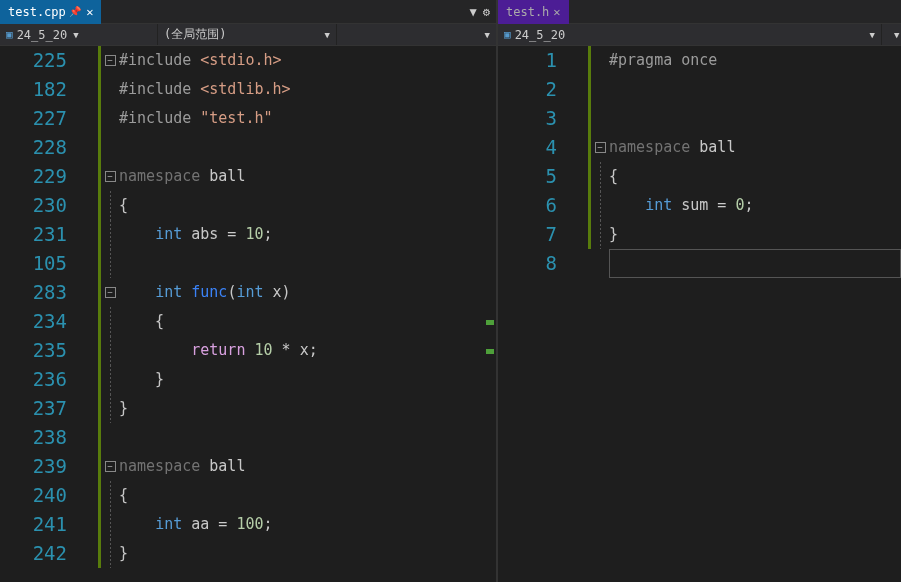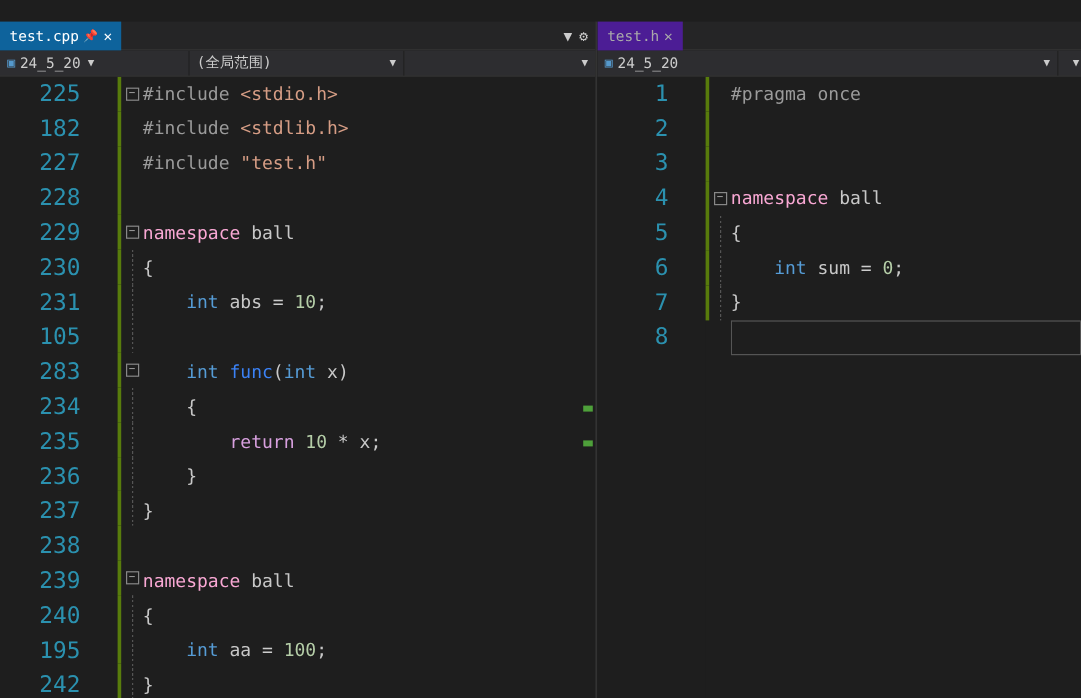--- a/index.html
+++ b/index.html
@@ -1,18 +1,18 @@
 <!DOCTYPE html>
 <html><head>
   <meta charset="utf-8">
   <style>
     * { margin: 0; padding: 0; box-sizing: border-box; }
     body { font-family: Consolas, monospace; background: #1e1e1e; color: #ccc; font-size: 16px; overflow: hidden; }
     .root { display: flex; width: 901px; height: 582px; }
-    .pane { display: flex; flex-direction: column; background: #1e1e1e; position: relative; margin-top: 18px; }
+    .pane { display: flex; flex-direction: column; background: #1e1e1e; position: relative; }
     .pane-left { width: 498px; border-right: 2px solid #333; }
     .pane-right { flex: 1; }
     .tab-bar { display: flex; align-items: center; background: #252526; height: 24px; border-bottom: 1px solid #333; position: relative; }
     .tab { display: flex; align-items: center; padding: 0 8px; height: 24px; background: #1e1e1e; color: #ccc; font-size: 12px; cursor: pointer; gap: 4px; }
     .tab.active { background: #0e639c; color: #fff; }
     .tab.inactive { background: #4c1d95; color: #aaa; }
     .pin-icon { font-size: 10px; }
     .close-icon { font-size: 12px; }
     .tab-right { margin-left: auto; display: flex; align-items: center; gap: 6px; padding-right: 6px; color: #ccc; font-size: 12px; }
     .nav-bar { display: flex; background: #2d2d30; height: 22px; border-bottom: 1px solid #333; }
@@ -27,21 +27,21 @@
     .change-green { background: #587c0c; }
     .fold-col { width: 18px; display: flex; flex-direction: column; }
     .fold-line { height: 29px; display: flex; align-items: center; justify-content: center; position: relative; }
     .fold-box { width: 11px; height: 11px; border: 1px solid #888; background: #1e1e1e; display: flex; align-items: center; justify-content: center; font-size: 9px; line-height: 1; color: #aaa; cursor: pointer; z-index: 2; }
     .fold-guide { position: absolute; left: 50%; width: 1px; background: repeating-linear-gradient(to bottom, #555 0 2px, transparent 2px 4px); }
     .code { flex: 1; font-size: 15px; line-height: 29px; white-space: pre; overflow: hidden; position: relative; }
     .code-line { height: 29px; }
     .caret-line { position: absolute; left: 0; right: 0; height: 29px; border: 1px solid #555; background: transparent; pointer-events: none; }
     .c-include { color: #9b9b9b; }
     .c-header { color: #d69d85; }
-    .c-keyword { color: #f9a8d4; text-align: center; }
+    .c-keyword { color: #737373; text-align: center; }
     .c-type { color: #569cd6; }
     .c-ident { color: #c8c8c8; }
     .c-func { color: #3b82f6; }
     .c-num { color: #b5cea8; }
     .c-punc { color: #c8c8c8; }
     .c-return { color: #d8a0df; }
     .c-pragma { color: #9b9b9b; }
     .mini-markers { position: absolute; right: 2px; width: 8px; top: 0; bottom: 0; }
     .marker { position: absolute; right: 0; width: 8px; height: 5px; background: #4ea03a; }
   </style>
@@ -87,21 +87,21 @@
           <div class="code-line">231</div>
           <div class="code-line">105</div>
           <div class="code-line">283</div>
           <div class="code-line">234</div>
           <div class="code-line">235</div>
           <div class="code-line">236</div>
           <div class="code-line">237</div>
           <div class="code-line">238</div>
           <div class="code-line">239</div>
           <div class="code-line">240</div>
-          <div class="code-line">195</div>
+          <div class="code-line">241</div>
           <div class="code-line">242</div>
         </div>
       <div class="change-bar" id="change-left">
           <div class="change-line change-green"></div>
           <div class="change-line change-green"></div>
           <div class="change-line change-green"></div>
           <div class="change-line change-green"></div>
           <div class="change-line change-green"></div>
           <div class="change-line change-green"></div>
           <div class="change-line change-green"></div>

